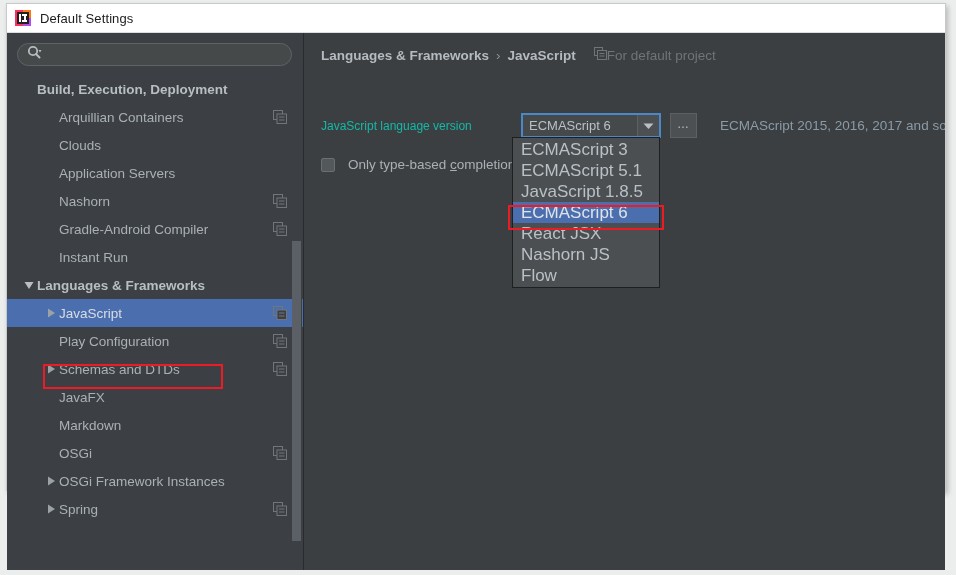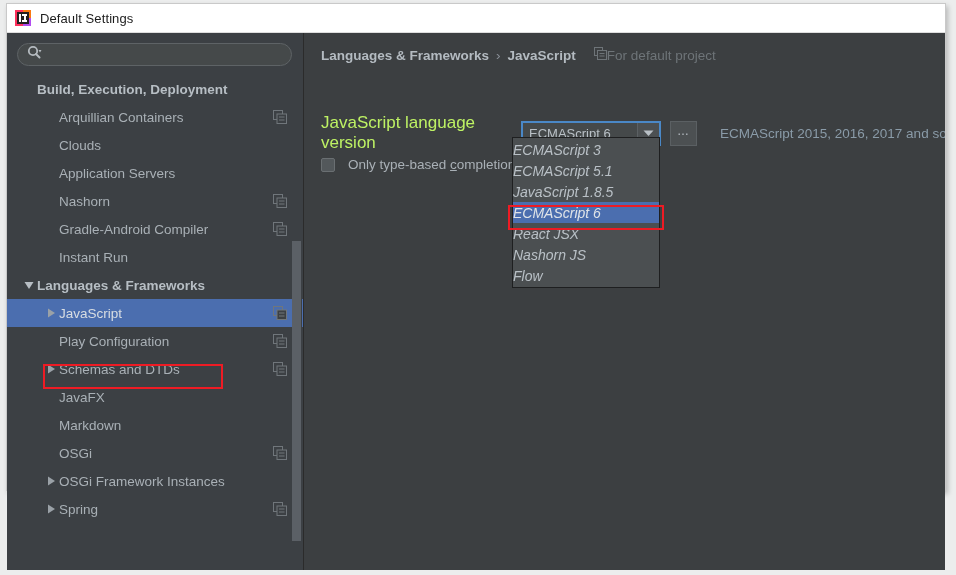--- a/index.html
+++ b/index.html
@@ -153,21 +153,21 @@
     color: #6e7478; margin-left: 18px;
     display: flex; align-items: center; 
     font-weight: normal;
   }
 
   #row-version {
     position: absolute; left: 16px; top: 80px;
     display: flex; align-items: center;
   }
   #version-label {
-    color: #bef264; font-size: 17px;
+    color: #14b8a6; font-size: 12px;
     width: 200px; flex: none;
   }
   #combo {
     position: relative;
     width: 140px; height: 25px;
     display: flex; align-items: center;
     background: #45494a;
     border: 2px solid #4a88c7;
     z-index: 4;
   }
@@ -220,23 +220,23 @@
     left: 207px; top: 104px;
     width: 148px;
     background: #4b4f51;
     border: 1px solid #1e1f20;
     z-index: 10;
     padding: 1px 0;
   }
   .dd-item {
     height: 21px;
     display: flex; align-items: center;
-    color: #b9c0c6; font-size: 14px;
+    padding-left: 8px;
+    color: #b9c0c6; font-size: 17px;
     white-space: nowrap;
-    font-style: italic;
   }
   .dd-item.sel { background: #4b6eaf; color: #dfe3e7; }
   #dd-annot {
     position: absolute;
     left: 203px; top: 172px;
     width: 156px; height: 25px;
     border: 2px solid #ee1b24;
     pointer-events: none;
     z-index: 11;
   }

